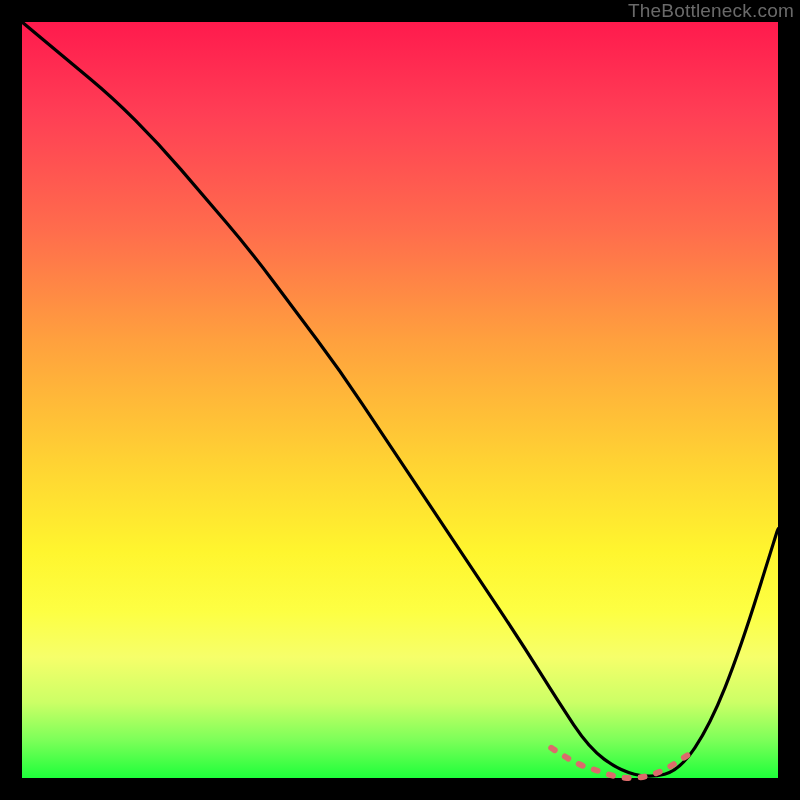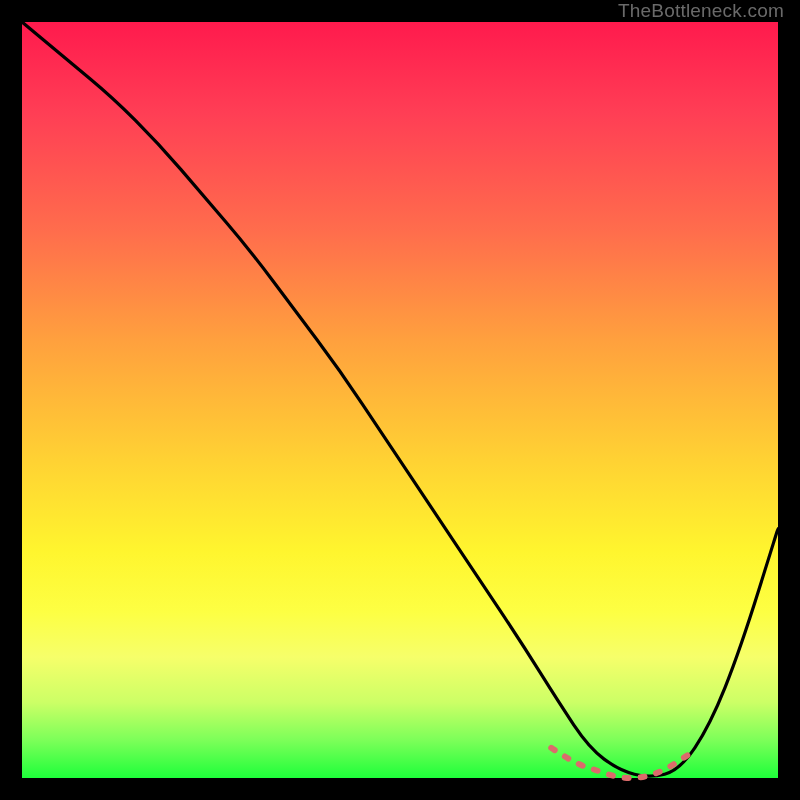--- a/index.html
+++ b/index.html
@@ -43,21 +43,21 @@
       #fdff43 78%,
       #f6ff6a 84%,
       #ccff66 90%,
       #7cff59 95%,
       #1eff3a 100%
     );
   }
   .watermark {
     position: absolute;
     top: 0px;
-    right: 16px;
+    right: 6px;
     color: #6a6a6a;
     font-size: 19px;
     font-weight: 500;
     letter-spacing: 0.2px;
     user-select: none;
   }
   svg.curve {
     position: absolute;
     left: 0;
     top: 0;

